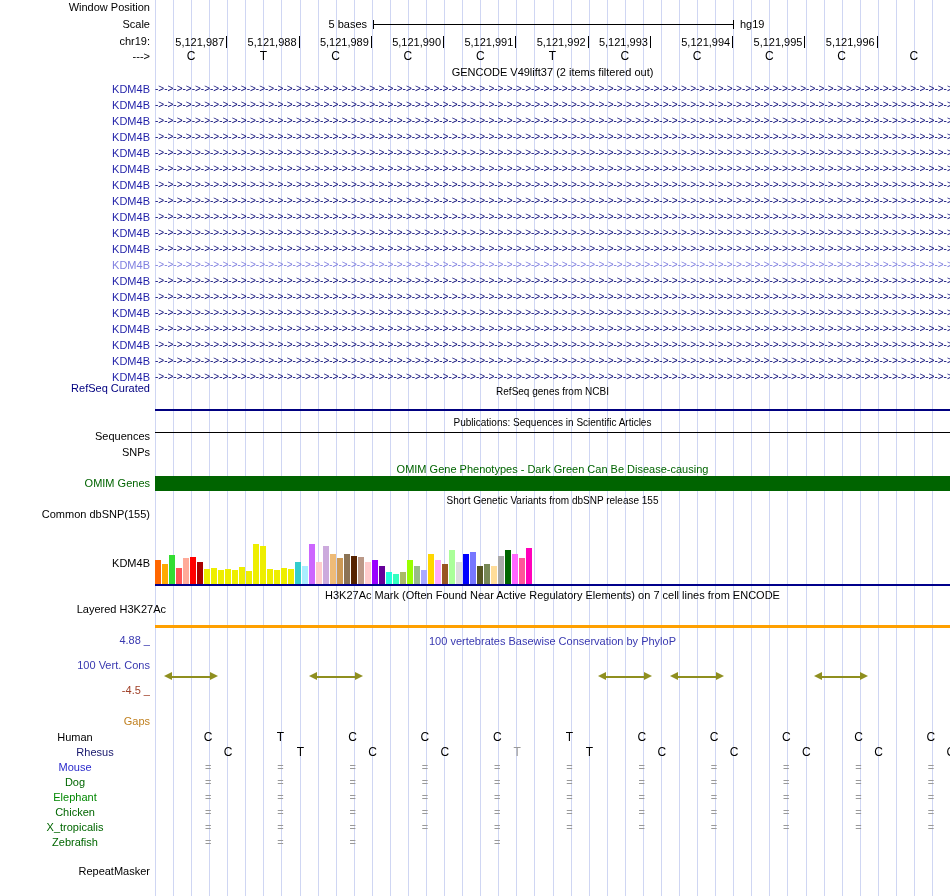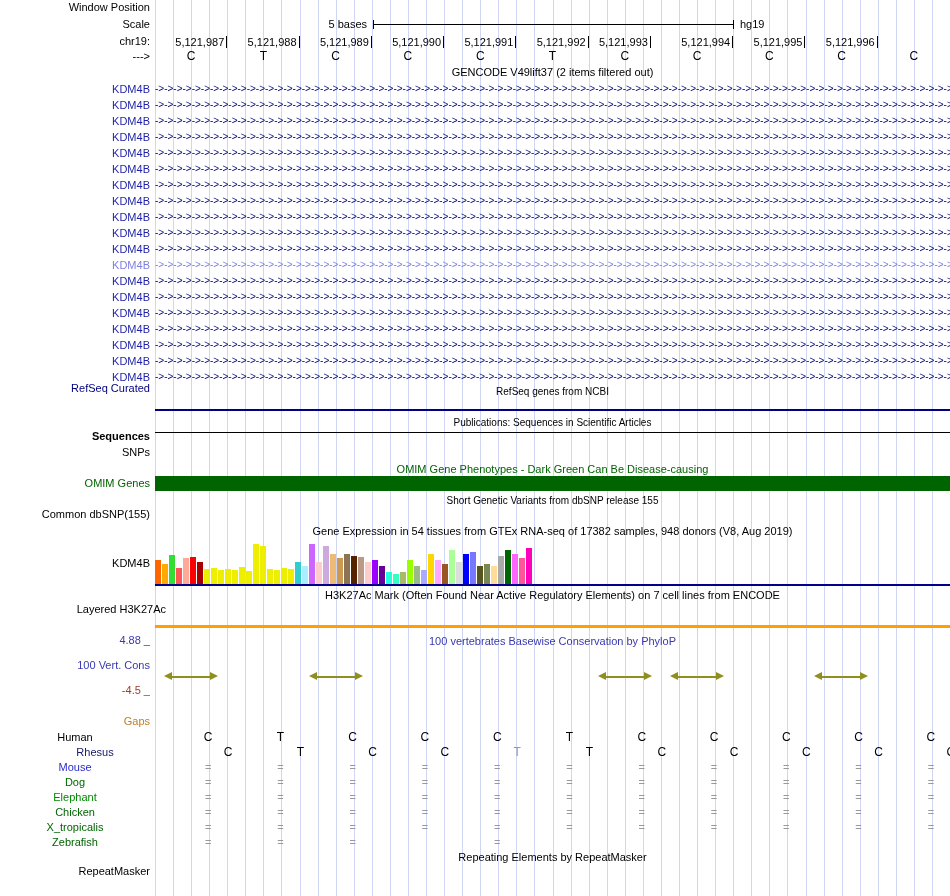--- a/index.html
+++ b/index.html
@@ -197,32 +197,31 @@
         <div class="gene-label" style="color: rgb(31, 31, 168);">KDM4B</div>
         <div class="gene-line" style="color: rgb(12, 12, 120);">-&gt;-&gt;-&gt;-&gt;-&gt;-&gt;-&gt;-&gt;-&gt;-&gt;-&gt;-&gt;-&gt;-&gt;-&gt;-&gt;-&gt;-&gt;-&gt;-&gt;-&gt;-&gt;-&gt;-&gt;-&gt;-&gt;-&gt;-&gt;-&gt;-&gt;-&gt;-&gt;-&gt;-&gt;-&gt;-&gt;-&gt;-&gt;-&gt;-&gt;-&gt;-&gt;-&gt;-&gt;-&gt;-&gt;-&gt;-&gt;-&gt;-&gt;-&gt;-&gt;-&gt;-&gt;-&gt;-&gt;-&gt;-&gt;-&gt;-&gt;-&gt;-&gt;-&gt;-&gt;-&gt;-&gt;-&gt;-&gt;-&gt;-&gt;-&gt;-&gt;-&gt;-&gt;-&gt;-&gt;-&gt;-&gt;-&gt;-&gt;-&gt;-&gt;-&gt;-&gt;-&gt;-&gt;-&gt;-&gt;-&gt;-&gt;-&gt;-&gt;-&gt;-&gt;-&gt;-&gt;-&gt;-&gt;-&gt;-&gt;-&gt;-&gt;-&gt;-&gt;-&gt;-&gt;-&gt;-&gt;-&gt;-&gt;</div>
       </div>
     </div>
 
   <div class="chead small" style="top:385px;">RefSeq genes from NCBI</div>
   <div class="llabel" style="top:382px;color:var(--c-navy-line);">RefSeq Curated</div>
   <div class="hline" style="top:409px;height:2px;background:var(--c-navy-line);"></div>
 
   <div class="chead small" style="top:416px;">Publications: Sequences in Scientific Articles</div>
-  <div class="llabel" style="top:430px;font-weight:bold;">Sequences</div>
+  <div class="llabel" style="top:430px;">Sequences</div>
   <div class="hline" style="top:432px;height:1px;background:#000;"></div>
   <div class="llabel" style="top:446px;">SNPs</div>
 
   <div class="chead" style="top:463px;color:var(--c-omim-green);">OMIM Gene Phenotypes - Dark Green Can Be Disease-causing</div>
   <div class="llabel" style="top:477px;color:var(--c-omim-green);">OMIM Genes</div>
   <div class="hline" style="top:476px;height:15px;background:var(--c-omim-green);"></div>
 
   <div class="chead small" style="top:494px;">Short Genetic Variants from dbSNP release 155</div>
   <div class="llabel" style="top:508px;">Common dbSNP(155)</div>
 
-  <div class="chead" style="top:525px;">Gene Expression in 54 tissues from GTEx RNA-seq of 17382 samples, 948 donors (V8, Aug 2019)</div>
   <div class="llabel" style="top:557px;">KDM4B</div>
   <div class="gtex-bars">
       <div class="gtex-bar" style="background: rgb(255, 102, 0); height: 24px;"></div>
       <div class="gtex-bar" style="background: rgb(255, 170, 0); height: 20px;"></div>
       <div class="gtex-bar" style="background: rgb(51, 221, 51); height: 29px;"></div>
       <div class="gtex-bar" style="background: rgb(255, 85, 85); height: 16px;"></div>
       <div class="gtex-bar" style="background: rgb(255, 170, 153); height: 26px;"></div>
       <div class="gtex-bar" style="background: rgb(255, 0, 0); height: 27px;"></div>
       <div class="gtex-bar" style="background: rgb(170, 0, 0); height: 22px;"></div>
       <div class="gtex-bar" style="background: rgb(238, 238, 0); height: 15px;"></div>
@@ -429,15 +428,14 @@
         <div class="mz-label" style="color: rgb(0, 102, 0);">Zebrafish</div>
         <div class="mz-main">
           <span class="mz-cell mz-gap" style="left: 26.1364px;">=</span>
           <span class="mz-cell mz-gap" style="left: 98.4091px;">=</span>
           <span class="mz-cell mz-gap" style="left: 170.682px;">=</span>
           <span class="mz-cell mz-gap" style="left: 315.227px;">=</span>
         </div>
       </div>
     </div>
 
-  <div class="chead" style="top:851px;">Repeating Elements by RepeatMasker</div>
   <div class="llabel" style="top:865px;">RepeatMasker</div>
 </div>
 
 </body></html>

